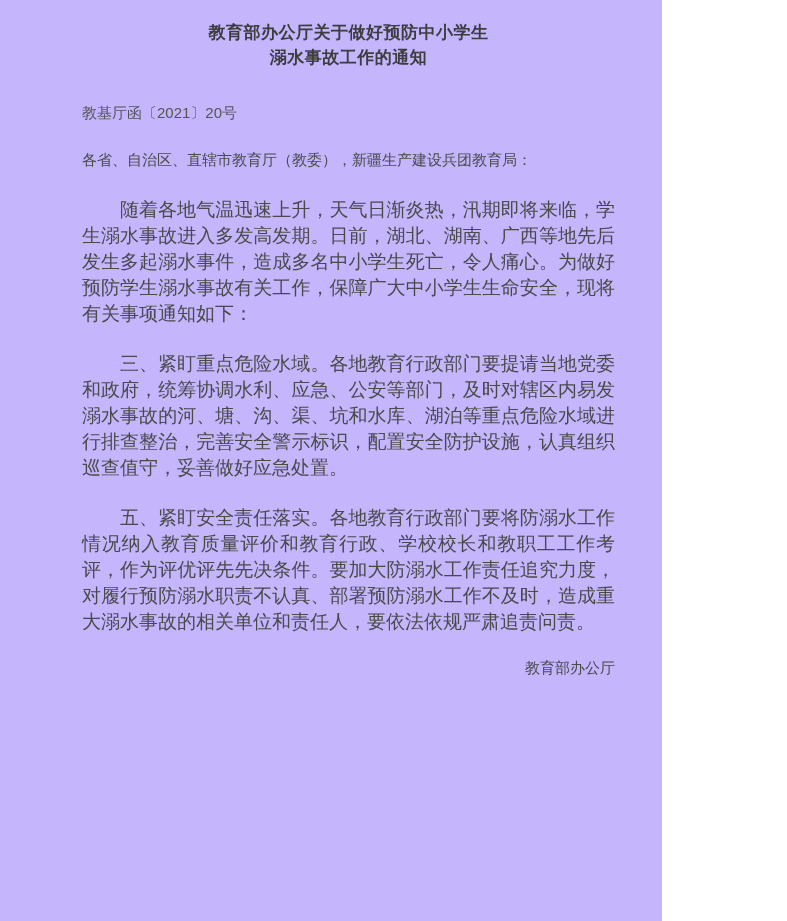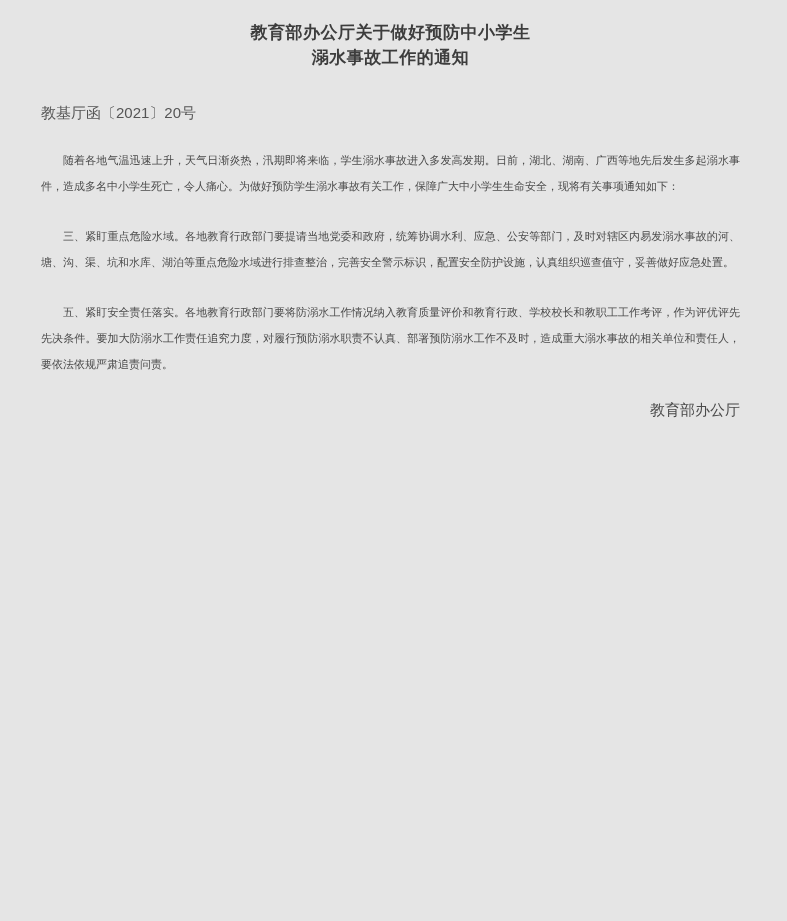--- a/index.html
+++ b/index.html
@@ -2,25 +2,25 @@
 <html><head>
 <meta charset="utf-8">
 <style>
   html, body {
     margin: 0;
     padding: 0;
     background: #ffffff;
   }
   .page {
     position: relative;
-    width: 787px;
+    width: 662px;
     height: 921px;
     box-sizing: border-box;
-    padding: 20px 47px 0 41px;
-    background: #e5e5e5;
+    padding: 20px 47px 0 82px;
+    background: #c4b5fd;
     font-family: "Liberation Sans", "DejaVu Sans", sans-serif;
     color: #4a4a4a;
     overflow: hidden;
   }
   .doc-title {
     margin: 0 0 34px 0;
     text-align: center;
     font-size: 17px;
     font-weight: 700;
     line-height: 25px;
@@ -32,21 +32,21 @@
     color: #555555;
     margin: 0 0 24px 0;
   }
   .salutation {
     font-size: 15px;
     line-height: 26px;
     color: #4a4a4a;
     margin: 0 0 24px 0;
   }
   .body-para {
-    font-size: 11px;
+    font-size: 19px;
     line-height: 26px;
     color: #4a4a4a;
     text-indent: 2em;
     text-align: justify;
     margin: 0 0 24px 0;
   }
   .signature {
     text-align: right;
     font-size: 15px;
     color: #4a4a4a;
@@ -55,20 +55,21 @@
 </style>
 </head>
 <body>
 
 <div class="page">
 
   <h1 class="doc-title"><span>教育部办公厅关于做好预防中小学生</span><br><span>溺水事故工作的通知</span></h1>
 
   <div class="doc-number">教基厅函〔2021〕20号</div>
 
+  <div class="salutation">各省、自治区、直辖市教育厅（教委），新疆生产建设兵团教育局：</div>
 
   <div class="doc-body">
       <p class="body-para">随着各地气温迅速上升，天气日渐炎热，汛期即将来临，学生溺水事故进入多发高发期。日前，湖北、湖南、广西等地先后发生多起溺水事件，造成多名中小学生死亡，令人痛心。为做好预防学生溺水事故有关工作，保障广大中小学生生命安全，现将有关事项通知如下：</p>
       <p class="body-para">三、紧盯重点危险水域。各地教育行政部门要提请当地党委和政府，统筹协调水利、应急、公安等部门，及时对辖区内易发溺水事故的河、塘、沟、渠、坑和水库、湖泊等重点危险水域进行排查整治，完善安全警示标识，配置安全防护设施，认真组织巡查值守，妥善做好应急处置。</p>
       <p class="body-para">五、紧盯安全责任落实。各地教育行政部门要将防溺水工作情况纳入教育质量评价和教育行政、学校校长和教职工工作考评，作为评优评先先决条件。要加大防溺水工作责任追究力度，对履行预防溺水职责不认真、部署预防溺水工作不及时，造成重大溺水事故的相关单位和责任人，要依法依规严肃追责问责。</p>
     </div>
 
   <div class="signature">教育部办公厅</div>
 
 </div>

